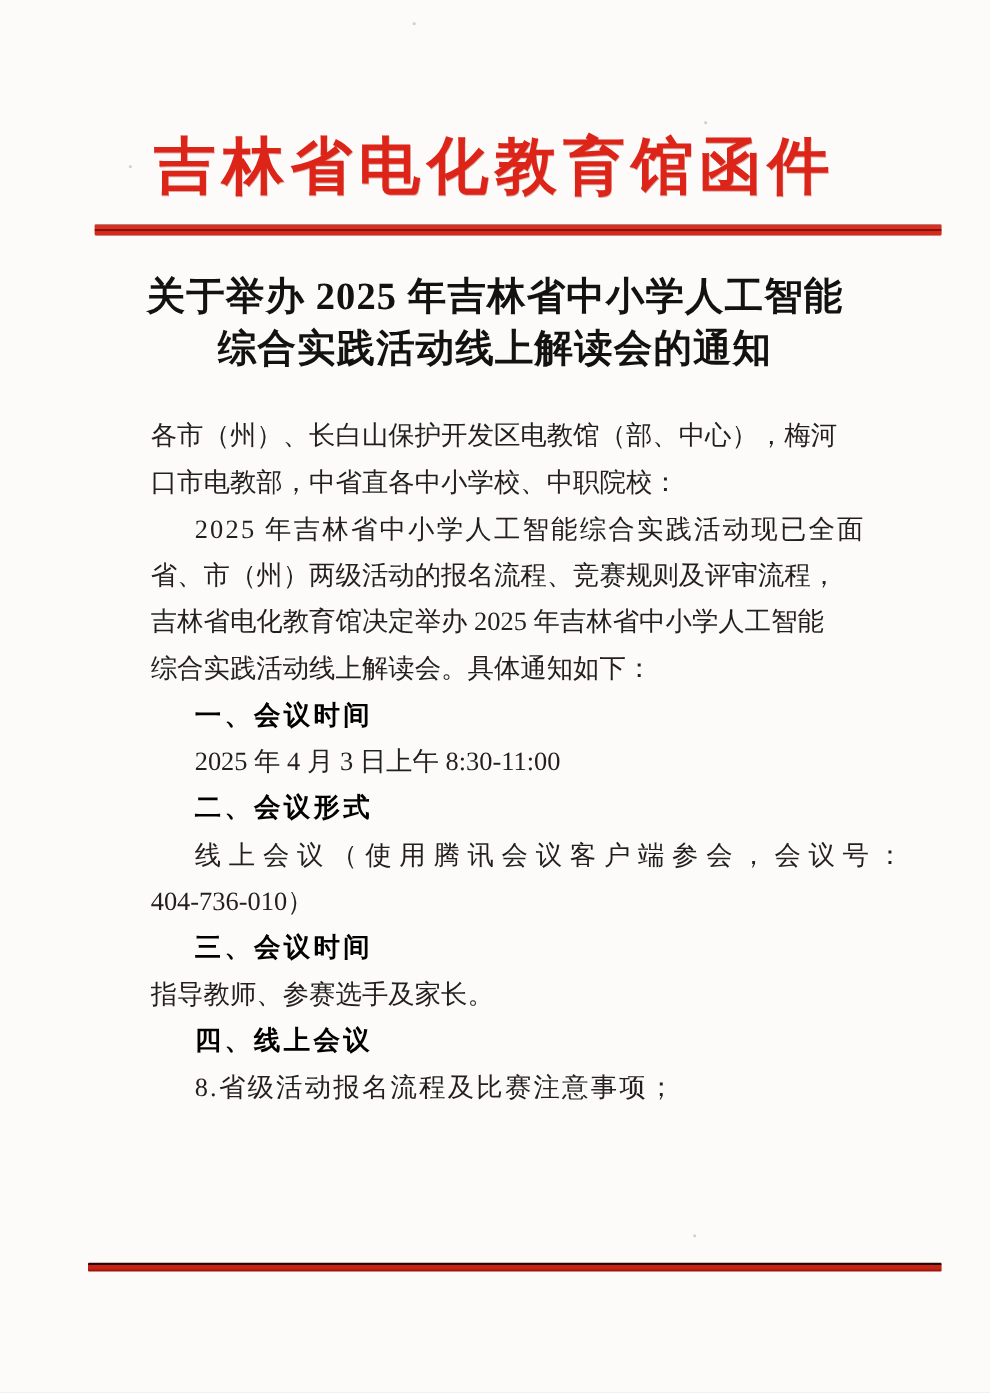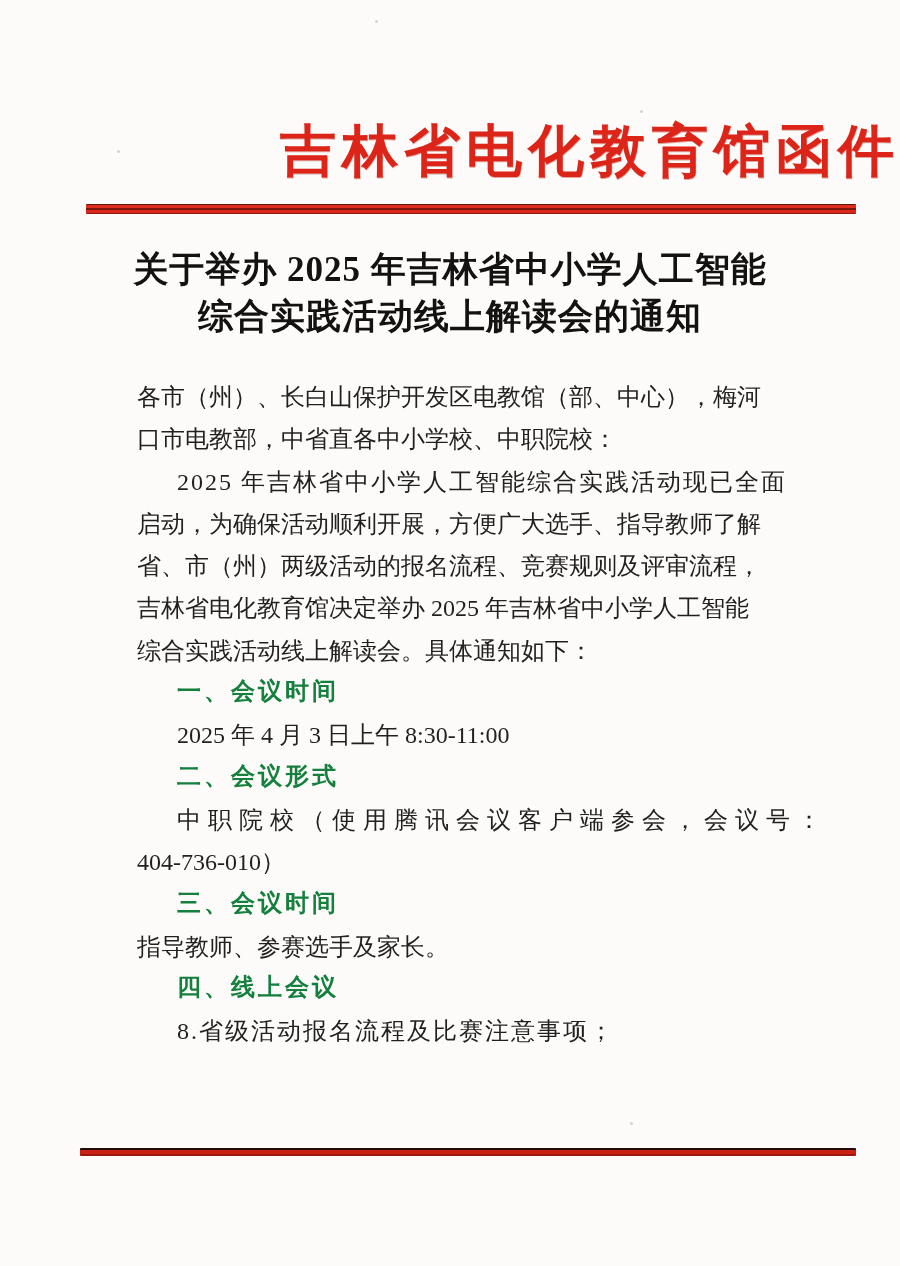--- a/index.html
+++ b/index.html
@@ -13,21 +13,21 @@
     position:relative;
     width:900px;height:1266px;
     margin:0 auto;
     background:#fcfbf9;
     overflow:hidden;
     font-family:"Liberation Serif","DejaVu Serif",serif;
   }
   
   .letterhead{
     position:absolute;top:114px;left:0;right:0;
-    text-align:right;
+    text-align:center;
     color:var(--header-red);
     font-size:56px;
     font-weight:900;
     letter-spacing:6px;
     font-family:"Liberation Serif","DejaVu Serif",serif;
     text-shadow:0.5px 0.5px 0 rgba(160,20,10,.35);
     white-space:nowrap;
   }
   
   .rule-top{
@@ -57,23 +57,23 @@
     position:absolute;top:376px;left:137px;width:670px;
     color:var(--text-color);
     font-size:24px;
     line-height:42.3px;
     white-space:nowrap;
   }
   .line{height:42.3px;}
   .indent{padding-left:40px;}
   .heading{
     font-weight:bold;
-    font-family:Liberation Mono, monospace;
+    font-family:Liberation Sans, sans-serif;
     letter-spacing:3px;
-    color:#15803d;
+    color:#000000;
   }
   .spread{letter-spacing:7px;}
   .spread-sm{letter-spacing:2px;}
   
   .rule-bottom{
     position:absolute;top:1148px;left:80px;width:776px;height:8px;
     background:linear-gradient(to bottom,
       #230805 0 22%,
       #c92114 26% 74%,
       #9c1810 78% 100%);
@@ -102,30 +102,29 @@
   <div class="doc-title">
     <div>关于举办 2025 年吉林省中小学人工智能</div>
     <div>综合实践活动线上解读会的通知</div>
   </div>
 
   <div class="body-text">
     <div class="line">各市（州）、长白山保护开发区电教馆（部、中心），梅河</div>
     <div class="line">口市电教部，中省直各中小学校、中职院校：</div>
 
     <div class="line indent spread-sm">2025 年吉林省中小学人工智能综合实践活动现已全面</div>
-    <div class="line">启动，为确保活动顺利开展，方便广大选手、指导教师了解</div>
     <div class="line">省、市（州）两级活动的报名流程、竞赛规则及评审流程，</div>
     <div class="line">吉林省电化教育馆决定举办 2025 年吉林省中小学人工智能</div>
     <div class="line">综合实践活动线上解读会。具体通知如下：</div>
 
     <div class="line indent heading">一、会议时间</div>
     <div class="line indent">2025 年 4 月 3 日上午 8:30-11:00</div>
 
     <div class="line indent heading">二、会议形式</div>
-    <div class="line indent spread">中职院校（使用腾讯会议客户端参会，会议号：</div>
+    <div class="line indent spread">线上会议（使用腾讯会议客户端参会，会议号：</div>
     <div class="line">404-736-010）</div>
 
     <div class="line indent heading">三、会议时间</div>
     <div class="line">指导教师、参赛选手及家长。</div>
 
     <div class="line indent heading">四、线上会议</div>
     <div class="line indent spread-sm">8.省级活动报名流程及比赛注意事项；</div>
   </div>
 
   <div class="rule-bottom"></div>

